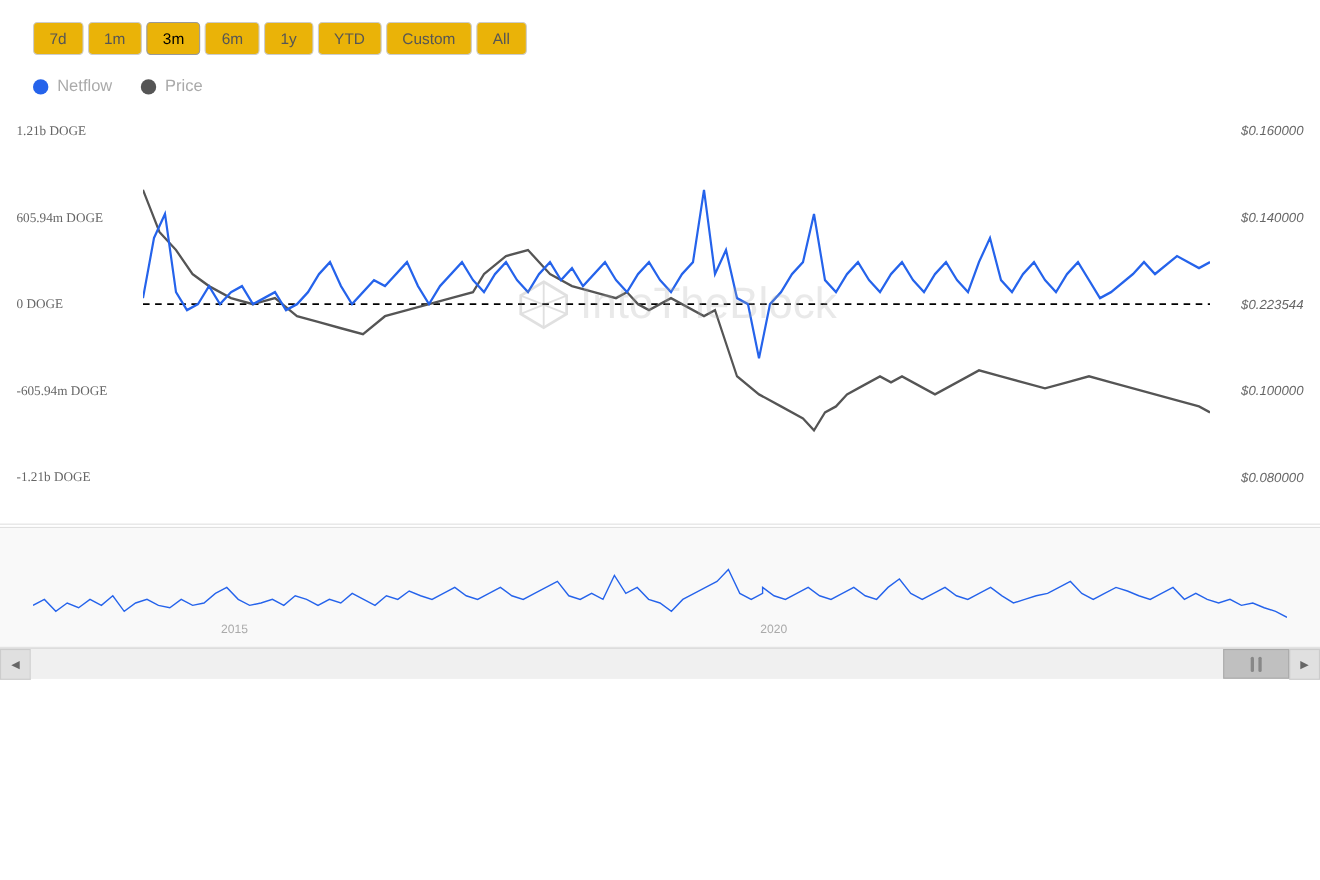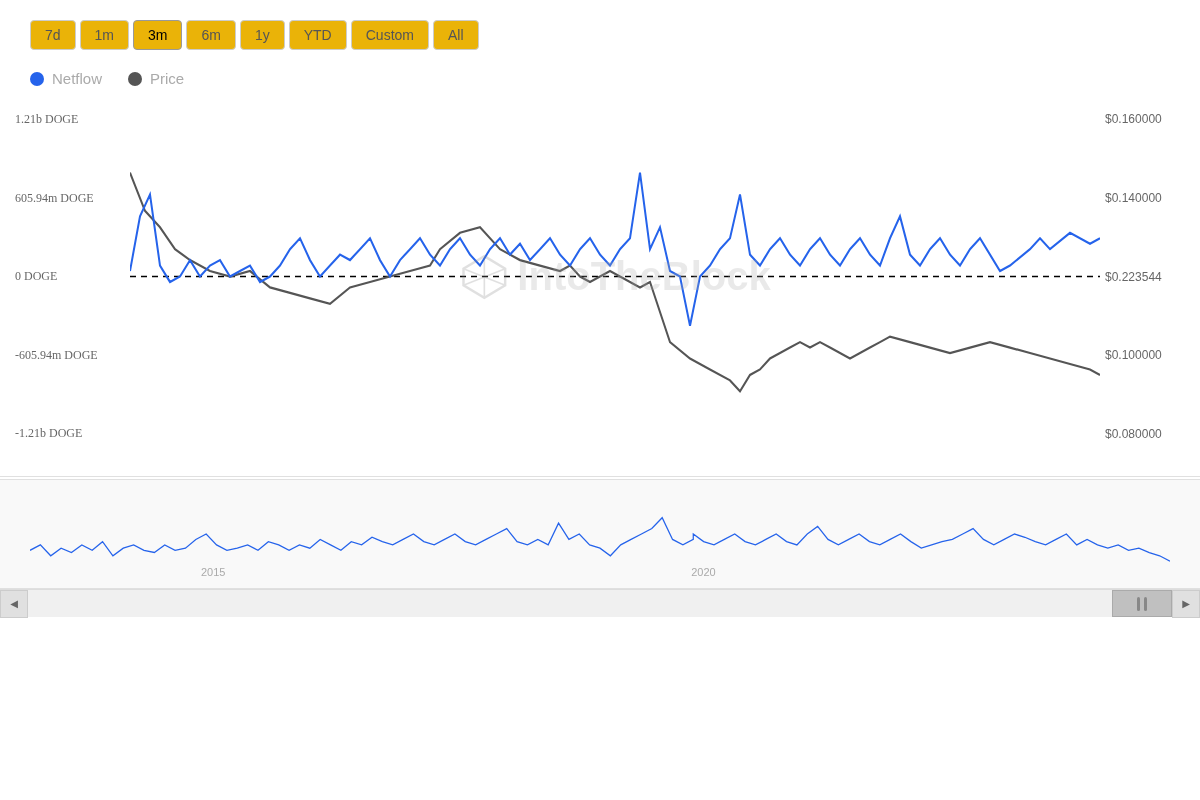--- a/index.html
+++ b/index.html
@@ -102,21 +102,22 @@
       right: 0;
       top: 0;
       bottom: 30px;
       width: 100px;
       display: flex;
       flex-direction: column;
       justify-content: space-between;
       padding: 5px 15px 5px 5px;
       font-size: 12px;
       color: #666;
-      text-align: left;
+      text-align: right;
+      font-style: italic;
     }
 
     .chart-area {
       position: absolute;
       left: 130px;
       right: 100px;
       top: 0;
       bottom: 30px;
       overflow: hidden;
     }
@@ -282,21 +283,21 @@
 
       <div class="chart-area">
         
         <div class="watermark">
           <svg class="watermark-logo" viewBox="0 0 60 60" fill="none">
             <polygon points="30,5 55,20 55,40 30,55 5,40 5,20" fill="none" stroke="#888" stroke-width="3"></polygon>
             <line x1="30" y1="5" x2="30" y2="55" stroke="#888" stroke-width="2"></line>
             <line x1="5" y1="20" x2="55" y2="40" stroke="#888" stroke-width="2"></line>
             <line x1="5" y1="40" x2="55" y2="20" stroke="#888" stroke-width="2"></line>
           </svg>
-          <span style="opacity:0.25;font-size:40px;color:#aaa;font-weight:bold;">IntoTheBlock</span>
+          <span style="opacity:0.25;font-size:40px;color:#aaa;font-weight:normal;">IntoTheBlock</span>
         </div>
 
         <svg width="100%" height="100%" viewBox="0 0 970 310" preserveAspectRatio="none">
 
           <line x1="0" y1="155" x2="970" y2="155" stroke="#000" stroke-width="1.5" stroke-dasharray="6,5"></line>
 
           <polyline fill="none" stroke="#555" stroke-width="2" points="
               0,60
               15,95
               30,110

